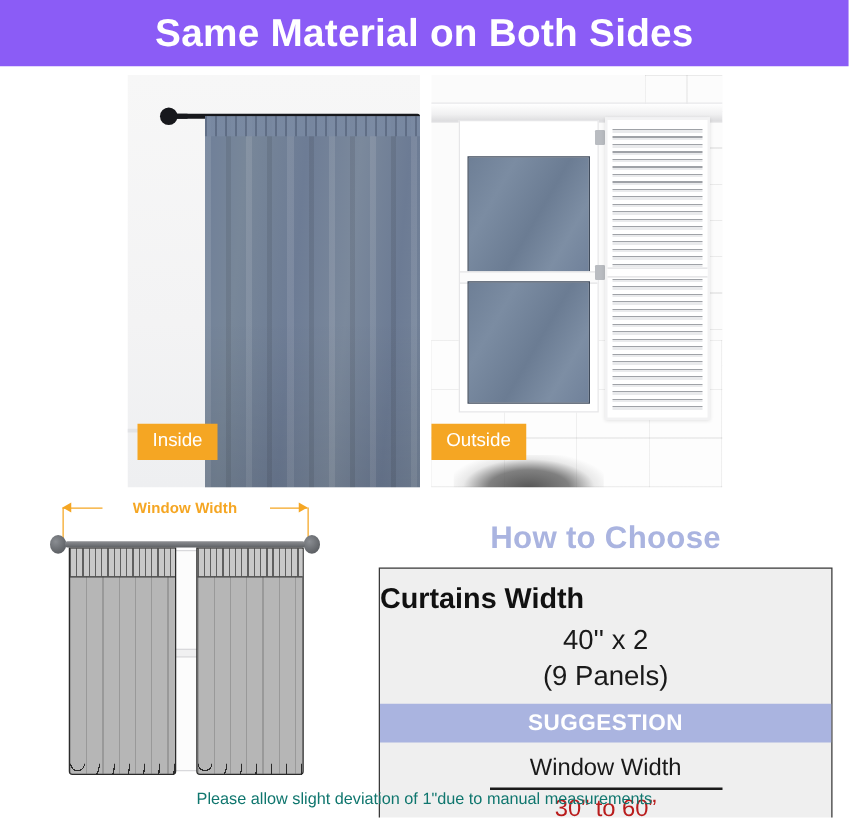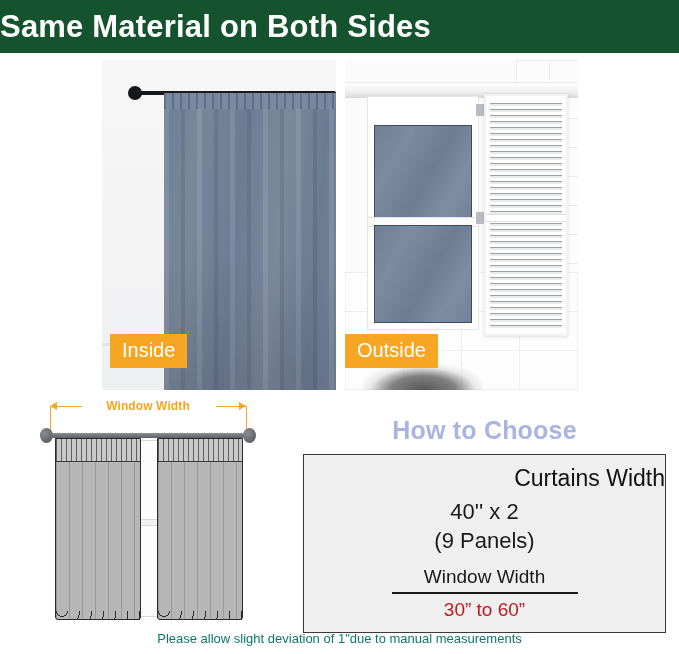--- a/index.html
+++ b/index.html
@@ -6,22 +6,22 @@
   body{
     width:679px;height:654px;position:relative;overflow:hidden;
     background:#ffffff;
     font-family:"Liberation Sans", sans-serif;
     -webkit-font-smoothing:antialiased;
   }
 
   
   .banner{
     position:absolute;left:0;top:0;width:679px;height:53px;
-    background:#14532d;
-    display:flex;align-items:center;justify-content:flex-start;
+    background:#8b5cf6;
+    display:flex;align-items:center;justify-content:center;
   }
   .banner-title{
     color:#ffffff;font-size:31px;font-weight:bold;letter-spacing:.2px;
     line-height:1;white-space:nowrap;
   }
 
   
   .photo-row{position:absolute;left:0;top:53px;width:679px;height:337px;}
 
   .photo{position:absolute;top:7px;height:330px;overflow:hidden;background:#fff;}
@@ -133,21 +133,21 @@
   .hinge.a{top:44px;} .hinge.b{top:152px;}
   .bush{
     position:absolute;left:18px;bottom:0;width:120px;height:26px;
     background:radial-gradient(ellipse at 50% 100%,#3a3a3a 0%,#6a6a6a 38%,rgba(160,160,160,.25) 62%,rgba(255,255,255,0) 78%);
     opacity:.85;
   }
 
   
   .tag{
     position:absolute;background:#f5a623;color:#ffffff;
-    font-size:20px;line-height:1;padding:6px 12px 8px 12px;white-space:nowrap;
+    font-size:15px;line-height:1;padding:6px 12px 8px 12px;white-space:nowrap;
   }
   .tag-inside{left:8px;bottom:22px;}
   .tag-outside{left:0px;bottom:22px;}
 
   
   .diagram{position:absolute;left:22px;top:400px;width:252px;height:232px;}
   .ww-label{
     position:absolute;left:0;top:0;width:100%;text-align:center;
     color:#f5a623;font-size:12px;font-weight:bold;line-height:1;
     letter-spacing:.1px;z-index:3;
@@ -205,21 +205,21 @@
   .choose{position:absolute;left:290px;top:418px;width:389px;}
   .choose-title{
     text-align:center;color:#aab4e0;font-size:25px;font-weight:bold;
     line-height:1;padding-bottom:11px;letter-spacing:.2px;
   }
   .spec-table{
     margin:0 13px;border:1px solid #3a3a3a;background:#efefef;
     padding:9px 0 11px 0;
   }
   .spec-h{
-    text-align:right;color:#111111;font-size:23px;font-weight:normal;
+    text-align:left;color:#111111;font-size:23px;font-weight:bold;
     line-height:1.12;padding:2px 0 5px 0;
   }
   .spec-v{
     text-align:center;color:#1a1a1a;font-size:22px;line-height:1.25;padding:1px 0;
   }
   .spec-band{
     background:#aab4e0;color:#ffffff;font-size:18px;font-weight:bold;
     text-align:center;line-height:1;padding:6px 0 7px 0;margin:7px 0 0 0;
     letter-spacing:.4px;
   }
@@ -299,20 +299,21 @@
 </div>
 
 <div class="choose">
   <div class="choose-title">How to Choose</div>
 
   <div class="spec-table">
     <div class="spec-h">Curtains Width</div>
     <div class="spec-v">40'' x 2</div>
     <div class="spec-v">(9 Panels)</div>
 
+    <div class="spec-band">SUGGESTION</div>
 
     <div class="spec-frac">
       <div class="num">Window Width</div>
       <div class="den">30” to 60”</div>
     </div>
   </div>
 </div>
 
 <div class="footer">Please allow slight deviation of 1"due to manual measurements</div>
 

